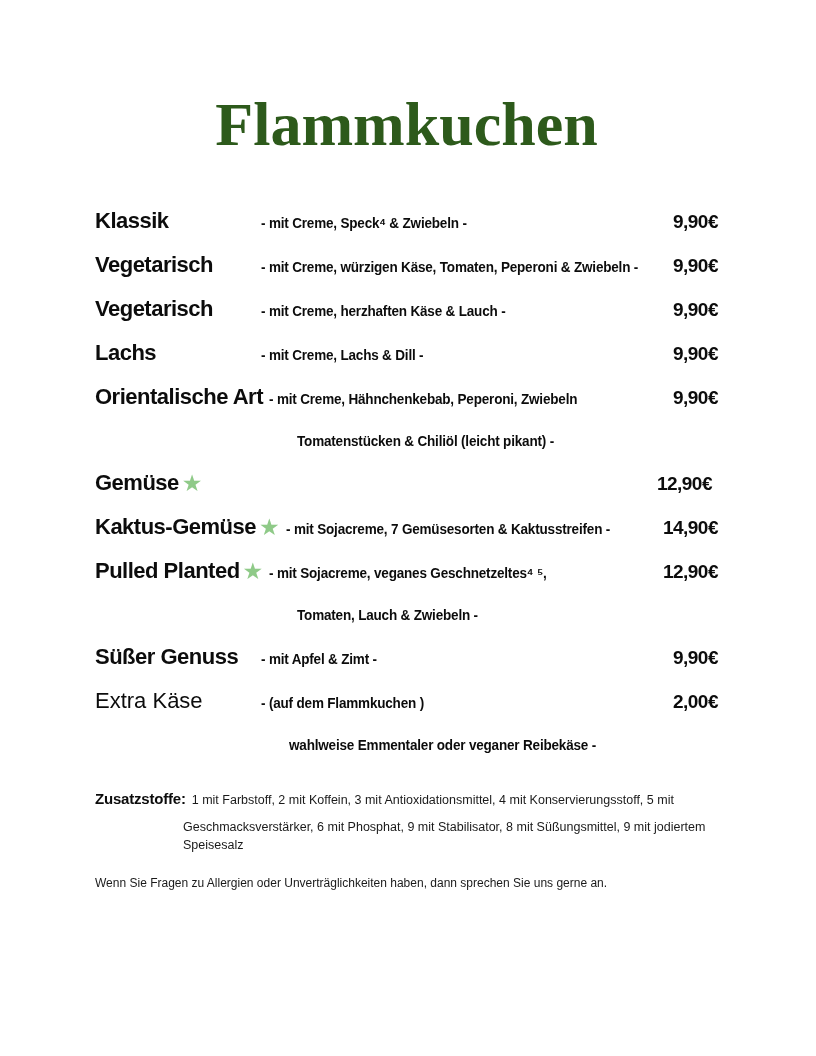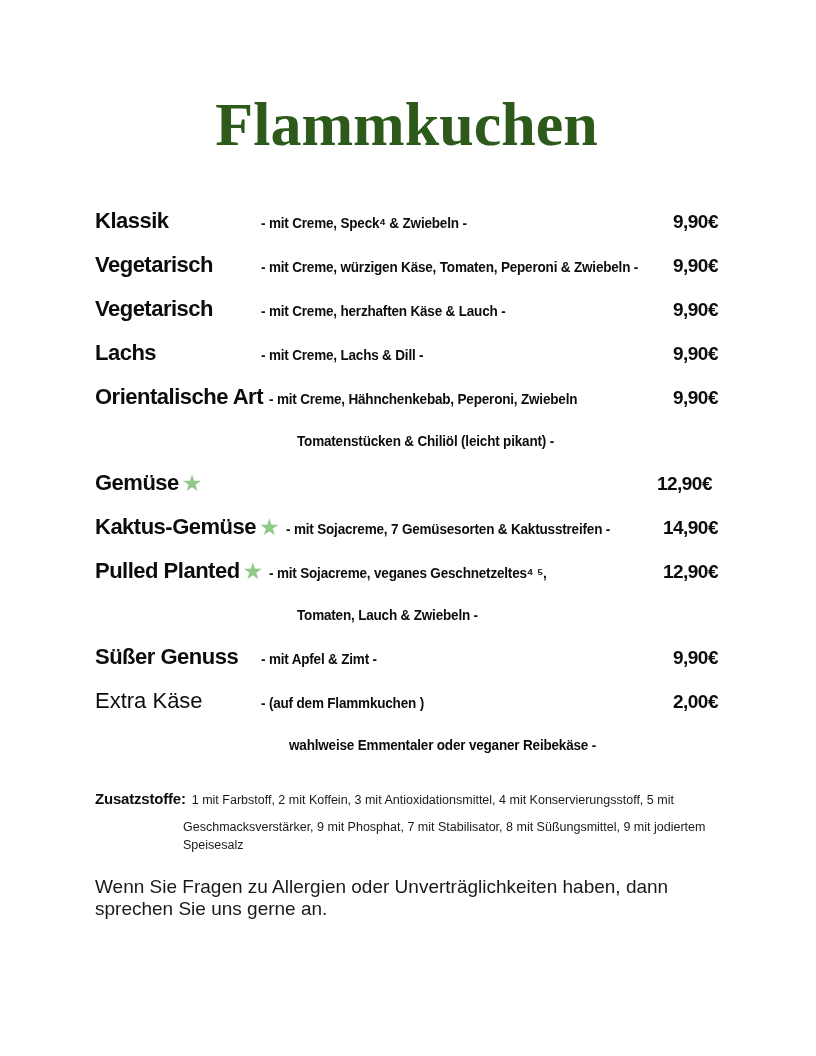--- a/index.html
+++ b/index.html
@@ -80,21 +80,21 @@
   .additives-label {
     font-weight: 700;
     font-size: 15px;
     letter-spacing: -0.2px;
     margin-right: 6px;
     color: #0c0c0c;
   }
   .additives-line2 { margin-left: 88px; margin-top: 9px; }
   .allergy-note {
     margin-top: 22px;
-    font-size: 19px;
+    font-size: 12px;
     color: #1a1a1a;
   }
 </style>
 </head>
 <body>
 
 <div class="page">
 
   <h1 class="title">Flammkuchen</h1>
 
@@ -167,18 +167,18 @@
         <div class="desc-line2-wrap"><span class="desc-line">wahlweise Emmentaler oder veganer Reibekäse -</span></div>
       </div>
       <div class="item-price">2,00€</div>
     </div>
 
   </div>
 
 
   <div class="additives">
     <div><span class="additives-label">Zusatzstoffe:</span><span>1 mit Farbstoff, 2 mit Koffein, 3 mit Antioxidationsmittel, 4 mit Konservierungsstoff, 5 mit</span></div>
-    <div class="additives-line2">Geschmacksverstärker, 9 mit Phosphat, 7 mit Stabilisator, 8 mit Süßungsmittel, 9 mit  jodiertem Speisesalz</div>
+    <div class="additives-line2">Geschmacksverstärker, 6 mit Phosphat, 9 mit Stabilisator, 8 mit Süßungsmittel, 9 mit  jodiertem Speisesalz</div>
   </div>
 
   <div class="allergy-note">Wenn Sie Fragen zu Allergien oder Unverträglichkeiten haben, dann sprechen Sie uns gerne an.</div>
 
 </div>
 
 </body></html>

